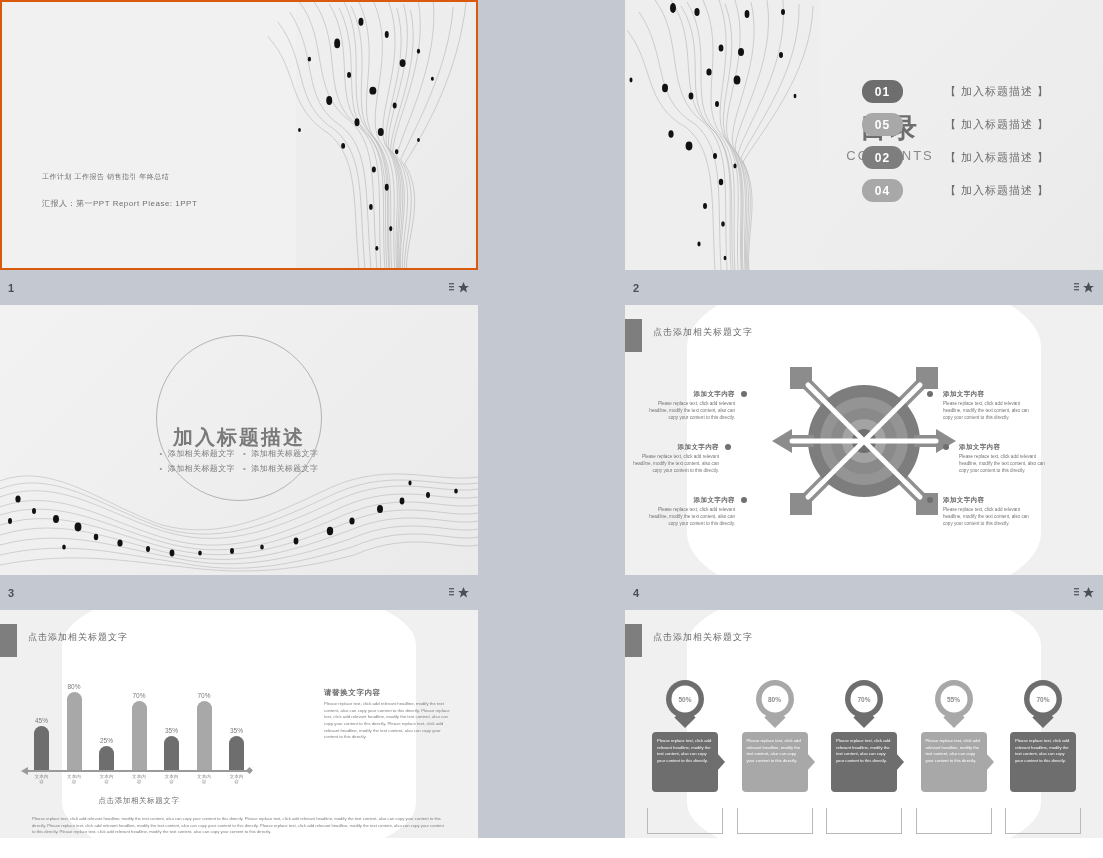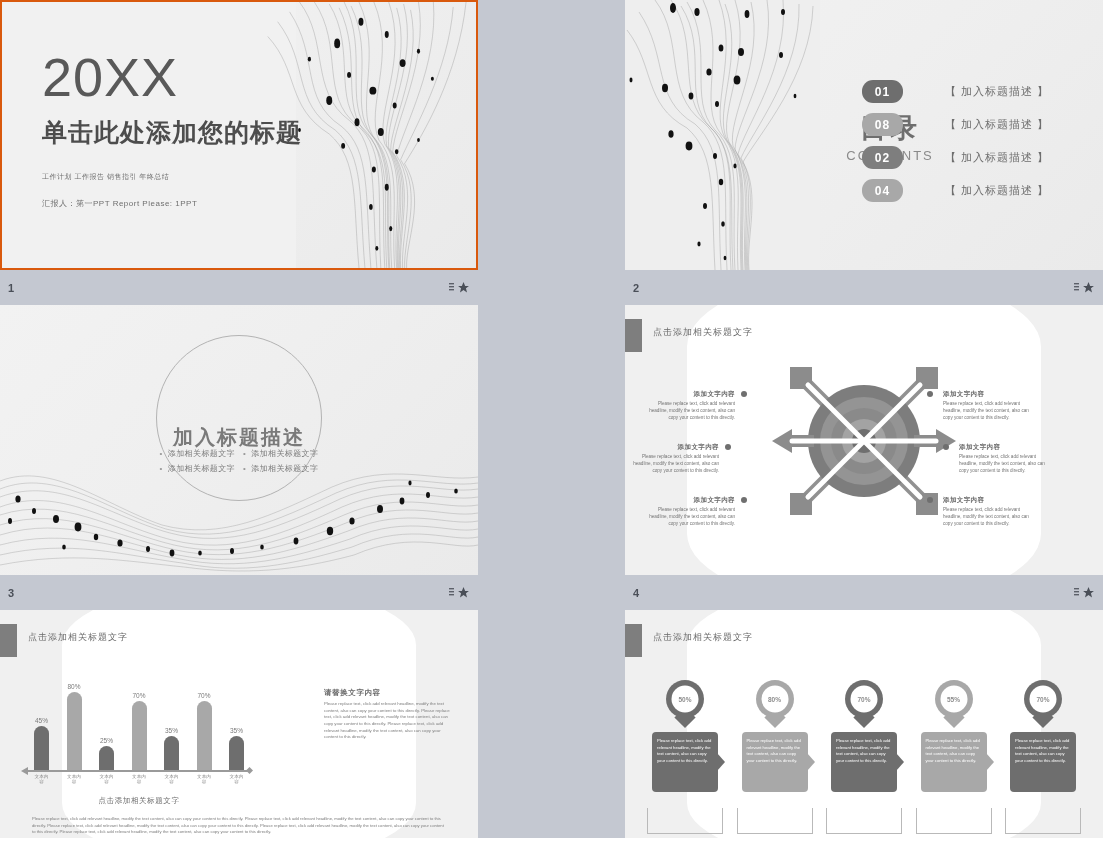--- a/index.html
+++ b/index.html
@@ -196,22 +196,20 @@
           <ellipse cx="372" cy="208" rx="1.8" ry="3"></ellipse>
             <ellipse cx="392" cy="230" rx="1.6" ry="2.6"></ellipse>
           <ellipse cx="378" cy="250" rx="1.5" ry="2.4"></ellipse>
             <ellipse cx="420" cy="50" rx="1.6" ry="2.5"></ellipse>
           <ellipse cx="310" cy="58" rx="1.6" ry="2.5"></ellipse>
             <ellipse cx="434" cy="78" rx="1.5" ry="2"></ellipse>
           <ellipse cx="300" cy="130" rx="1.4" ry="2"></ellipse>
             <ellipse cx="420" cy="140" rx="1.4" ry="2"></ellipse>
         </g>
       </svg>
-      <div class="s1-year">20XX</div>
-      <div class="s1-title">单击此处添加您的标题</div>
       <div class="s1-tags">工作计划 工作报告 销售指引 年终总结</div>
       <div class="s1-pres">汇报人：第一PPT  Report Please: 1PPT</div>
     </div>
   </div>
 
   <div class="gap-col"></div>
 
   <div class="slide-cell">
     <div class="slide">
       <div class="s2-left-panel"></div>
@@ -262,21 +260,21 @@
       <div class="s2-cat">
         <div class="big">目录</div>
         <div class="small">CONTENTS</div>
       </div>
       <div class="s2-list">
         <div class="s2-item">
           <div class="s2-num" style="background:#6e6e6e">01</div>
           <div class="s2-desc">【 加入标题描述 】</div>
         </div>
         <div class="s2-item">
-          <div class="s2-num" style="background:#a8a8a8">08</div>
+          <div class="s2-num" style="background:#a8a8a8">05</div>
           <div class="s2-desc">【 加入标题描述 】</div>
         </div>
         <div class="s2-item">
           <div class="s2-num" style="background:#7e7e7e">02</div>
           <div class="s2-desc">【 加入标题描述 】</div>
         </div>
         <div class="s2-item">
           <div class="s2-num" style="background:#a8a8a8">04</div>
           <div class="s2-desc">【 加入标题描述 】</div>
         </div>

